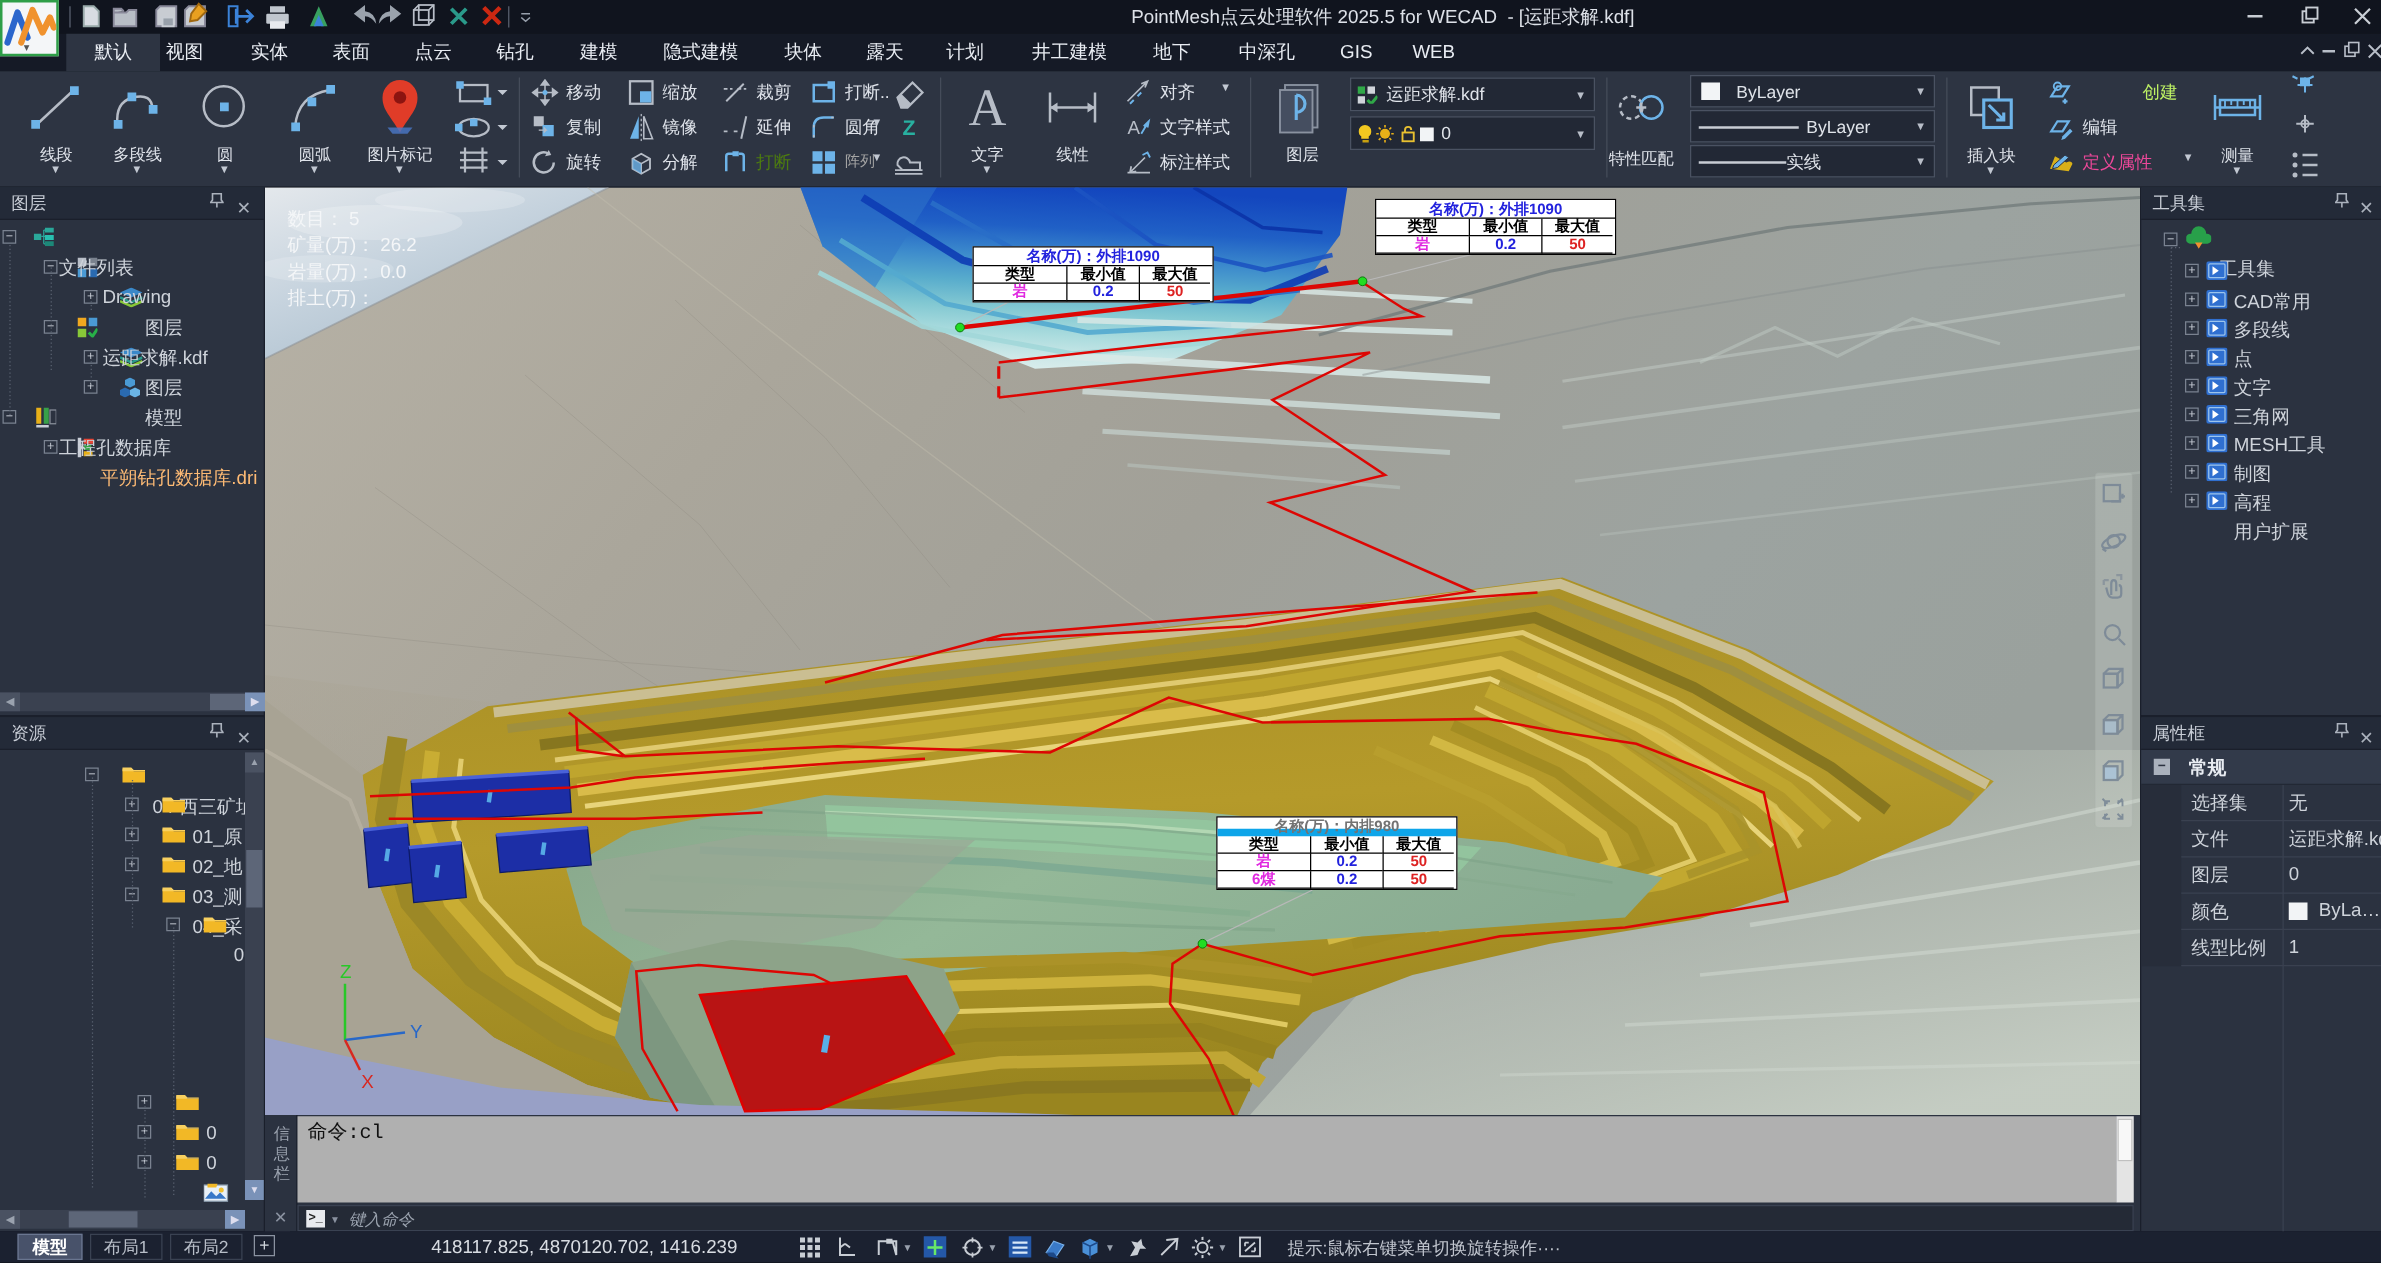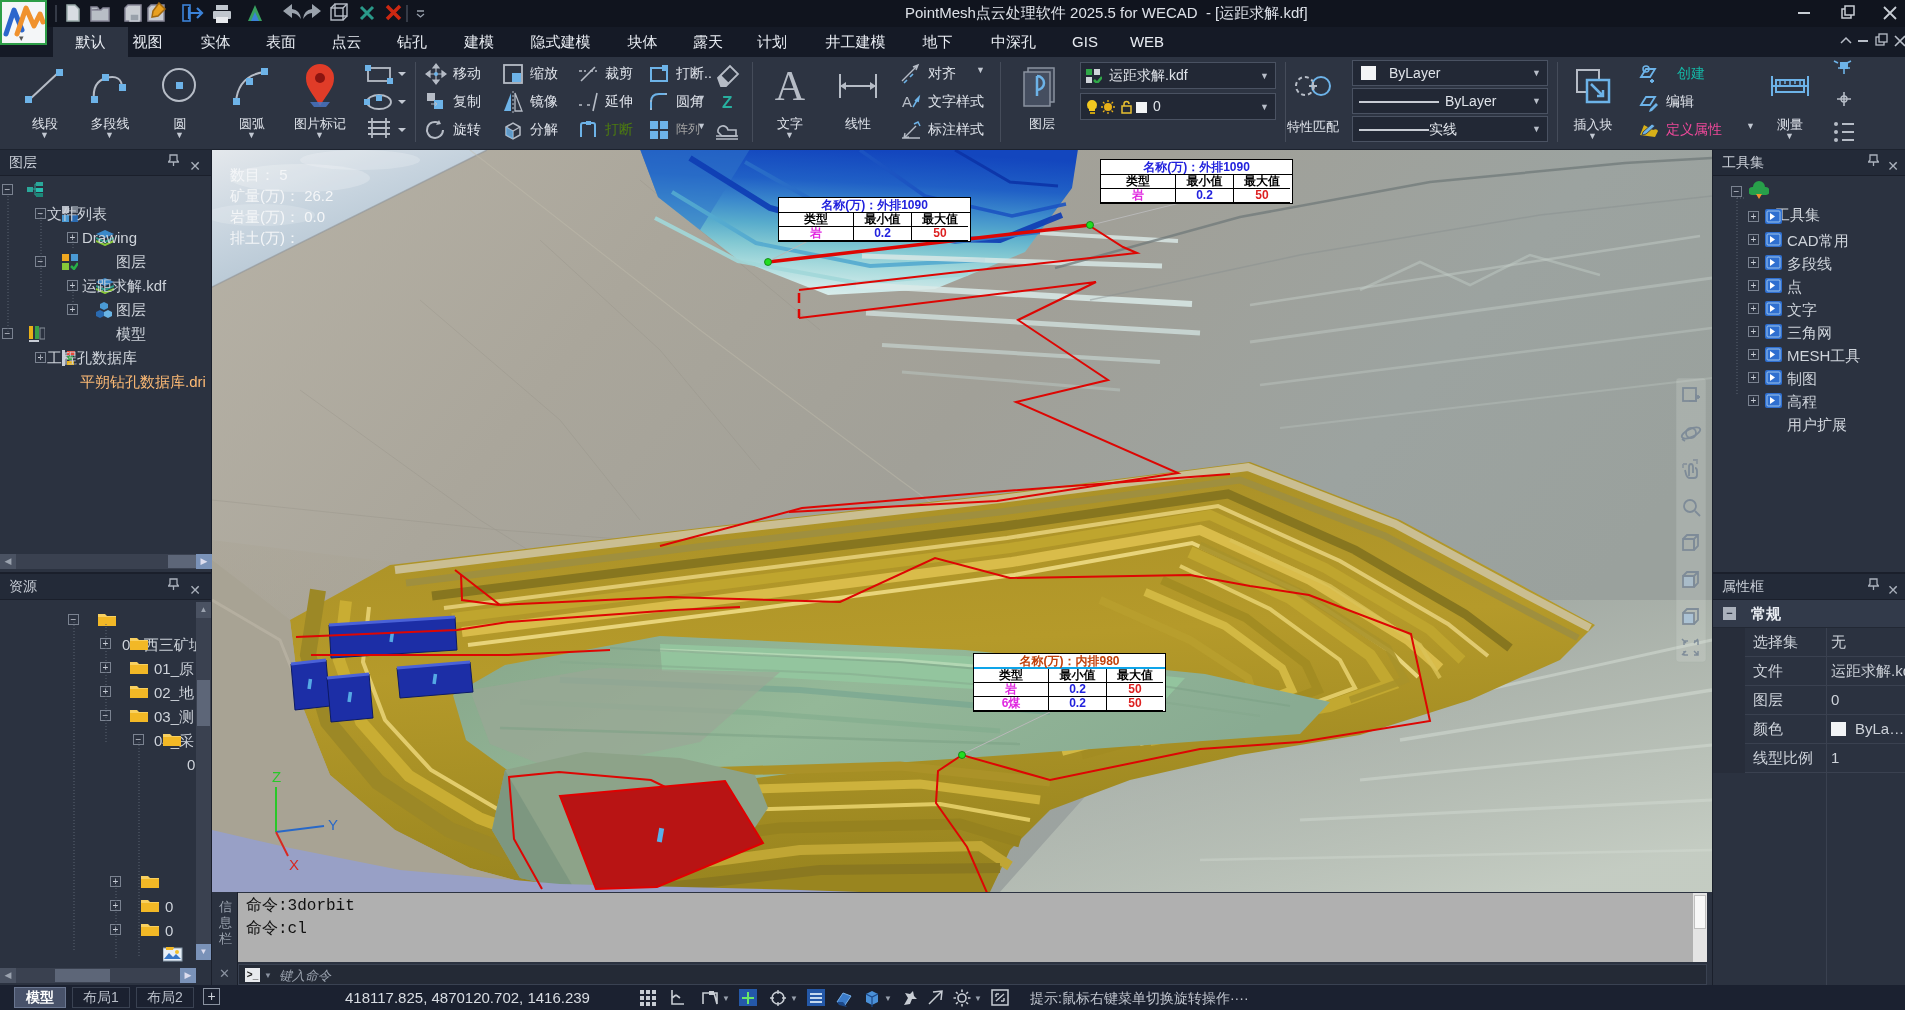--- a/index.html
+++ b/index.html
@@ -300,21 +300,21 @@
       <rect x="18" y="18" width="22" height="22" fill="#2d3442" stroke="#6db3e8" stroke-width="2.5"></rect>
       <path d="M22,22 l12,12 m0,-6 v6 h-6" stroke="#6db3e8" stroke-width="2.5" fill="none"></path>
     </svg>
     <div class="abs" style="left:1561px;top:116px;width:64px;text-align:center;color:#dfe3ea;font-size:13px;">插入块</div>
     <div class="abs" style="left:1588px;top:131px;color:#c2c8d2;font-size:9px;">▼</div>
 <svg class="abs" style="left:1638px;top:63px;" width="22" height="22" viewBox="0 0 22 22">
       <path d="M3,14 l5,-8 h9 l-5,8 z" fill="none" stroke="#6db3e8" stroke-width="1.8"></path>
       <circle cx="8" cy="6" r="3" fill="none" stroke="#6db3e8" stroke-width="1.5"></circle>
       <path d="M14,16 v4 m-2,-2 h4" stroke="#6db3e8" stroke-width="1.8"></path>
     </svg>
-    <div class="abs" style="left:1677px;top:65px;color:#14b8a6;font-size:14px;">创建</div>
+    <div class="abs" style="left:1714px;top:65px;color:#bef264;font-size:14px;">创建</div>
 <svg class="abs" style="left:1638px;top:91px;" width="22" height="22" viewBox="0 0 22 22">
       <path d="M3,14 l5,-8 h9 l-5,8 z" fill="none" stroke="#6db3e8" stroke-width="1.8"></path>
       <path d="M12,18 l6,-6 2,2 -6,6 -3,1 z" fill="#6db3e8"></path>
     </svg>
     <div class="abs" style="left:1666px;top:93px;color:#dfe3ea;font-size:14px;">编辑</div>
 <svg class="abs" style="left:1638px;top:119px;" width="22" height="22" viewBox="0 0 22 22">
       <path d="M2,16 l4,-10 9,5 q4,-2 5,1 l-3,6 z" fill="#d8b018"></path>
       <path d="M5,13 l9,-8 3,2 -9,8 -4,1 z" fill="#6db3e8" stroke="#2d3442" stroke-width="0.8"></path>
     </svg>
     <div class="abs" style="left:1666px;top:121px;color:#ec4899;font-size:14px;">定义属性</div>
@@ -619,21 +619,20 @@
 <div class="abs" style="left:142px;top:146px;color:#ced3da;font-size:15px;">ByLa…</div>
 </div>
 <div class="abs" style="left:212px;top:892px;width:1500px;height:93px;background:#2b3240;">
 <div class="abs" style="left:0;top:0;width:26px;height:93px;background:#2b3240;border-right:1px solid #1a1f2b;">
 <div class="abs" style="left:7px;top:6px;color:#9aa2ae;font-size:13px;">信</div>
 <div class="abs" style="left:7px;top:22px;color:#9aa2ae;font-size:13px;">息</div>
 <div class="abs" style="left:7px;top:38px;color:#9aa2ae;font-size:13px;">栏</div>
 <div class="abs" style="left:7px;bottom:4px;color:#8a92a0;font-size:13px;">✕</div>
       </div>
 <div class="abs" style="left:26px;top:1px;width:1455px;height:69px;background:#b0b0b0;color:#111;font-size:16px;font-family:'Liberation Mono',monospace;">
-<div style="padding:2px 0 0 8px;">命令:3dorbit</div>
 <div style="padding:2px 0 0 8px;">命令:cl</div>
       </div>
 <div class="abs" style="left:1481px;top:1px;width:14px;height:69px;background:#e4e4e4;">
 <div class="abs" style="left:1px;top:2px;width:12px;height:34px;background:#f8f8f8;border:1px solid #c0c0c0;"></div>
       </div>
 <div class="abs" style="left:26px;top:72px;width:1469px;height:21px;background:#242a36;border:1px solid #3a4252;">
 <div class="abs" style="left:6px;top:3px;width:15px;height:14px;background:#e8eaee;color:#222;font-size:10px;font-weight:bold;line-height:14px;text-align:center;">&gt;_</div>
 <div class="abs" style="left:25px;top:6px;color:#8a92a0;font-size:8px;">▼</div>
 <div class="abs" style="left:40px;top:2px;color:#9aa2ae;font-size:13px;font-style:italic;font-family:'Liberation Serif',serif;">键入命令</div>
       </div>
@@ -946,21 +945,21 @@
         <div style="width:58px;border-left:1px solid #000;color:#000;border-bottom:1px solid #000;">最小值</div>
         <div style="width:57px;border-left:1px solid #000;color:#000;border-bottom:1px solid #000;">最大值</div>
       </div>
       <div style="display:flex;height:14px;line-height:13px;">
         <div style="width:74px;color:#e028e0;border-bottom:1px solid #000;">岩</div>
         <div style="width:58px;border-left:1px solid #000;color:#2222dd;border-bottom:1px solid #000;">0.2</div>
         <div style="width:57px;border-left:1px solid #000;color:#dd2222;border-bottom:1px solid #000;">50</div>
       </div>
     </div>
 <div class="abs" style="left:973px;top:653px;width:193px;background:#fff;border:1px solid #000;font-size:12px;font-weight:bold;text-align:center;z-index:3;">
-      <div style="height:15px;line-height:15px;color:#c2410c;border-bottom:2px solid #0ea5e9;">名称(万)：内排980</div>
+      <div style="height:15px;line-height:15px;color:#737373;border-bottom:6px solid #0ea5e9;">名称(万)：内排980</div>
       <div style="display:flex;height:14px;line-height:13px;">
         <div style="width:74px;color:#000;border-bottom:1px solid #000;">类型</div>
         <div style="width:58px;border-left:1px solid #000;color:#000;border-bottom:1px solid #000;">最小值</div>
         <div style="width:57px;border-left:1px solid #000;color:#000;border-bottom:1px solid #000;">最大值</div>
       </div>
       <div style="display:flex;height:14px;line-height:13px;">
         <div style="width:74px;color:#e028e0;border-bottom:1px solid #000;">岩</div>
         <div style="width:58px;border-left:1px solid #000;color:#2222dd;border-bottom:1px solid #000;">0.2</div>
         <div style="width:57px;border-left:1px solid #000;color:#dd2222;border-bottom:1px solid #000;">50</div>
       </div>

